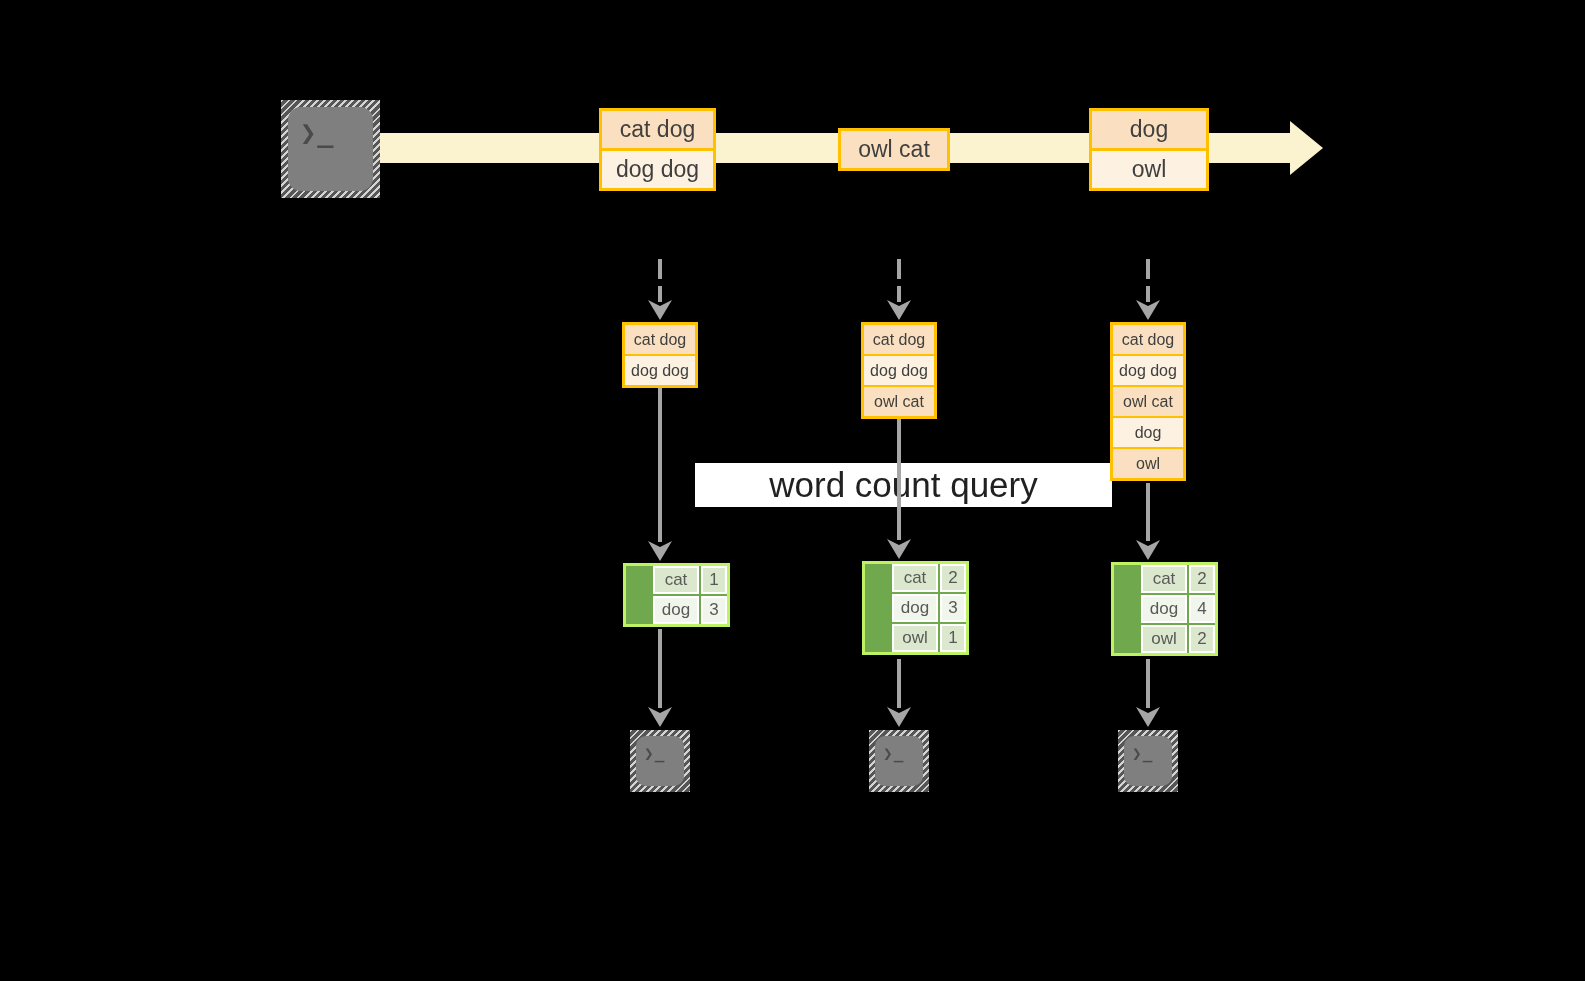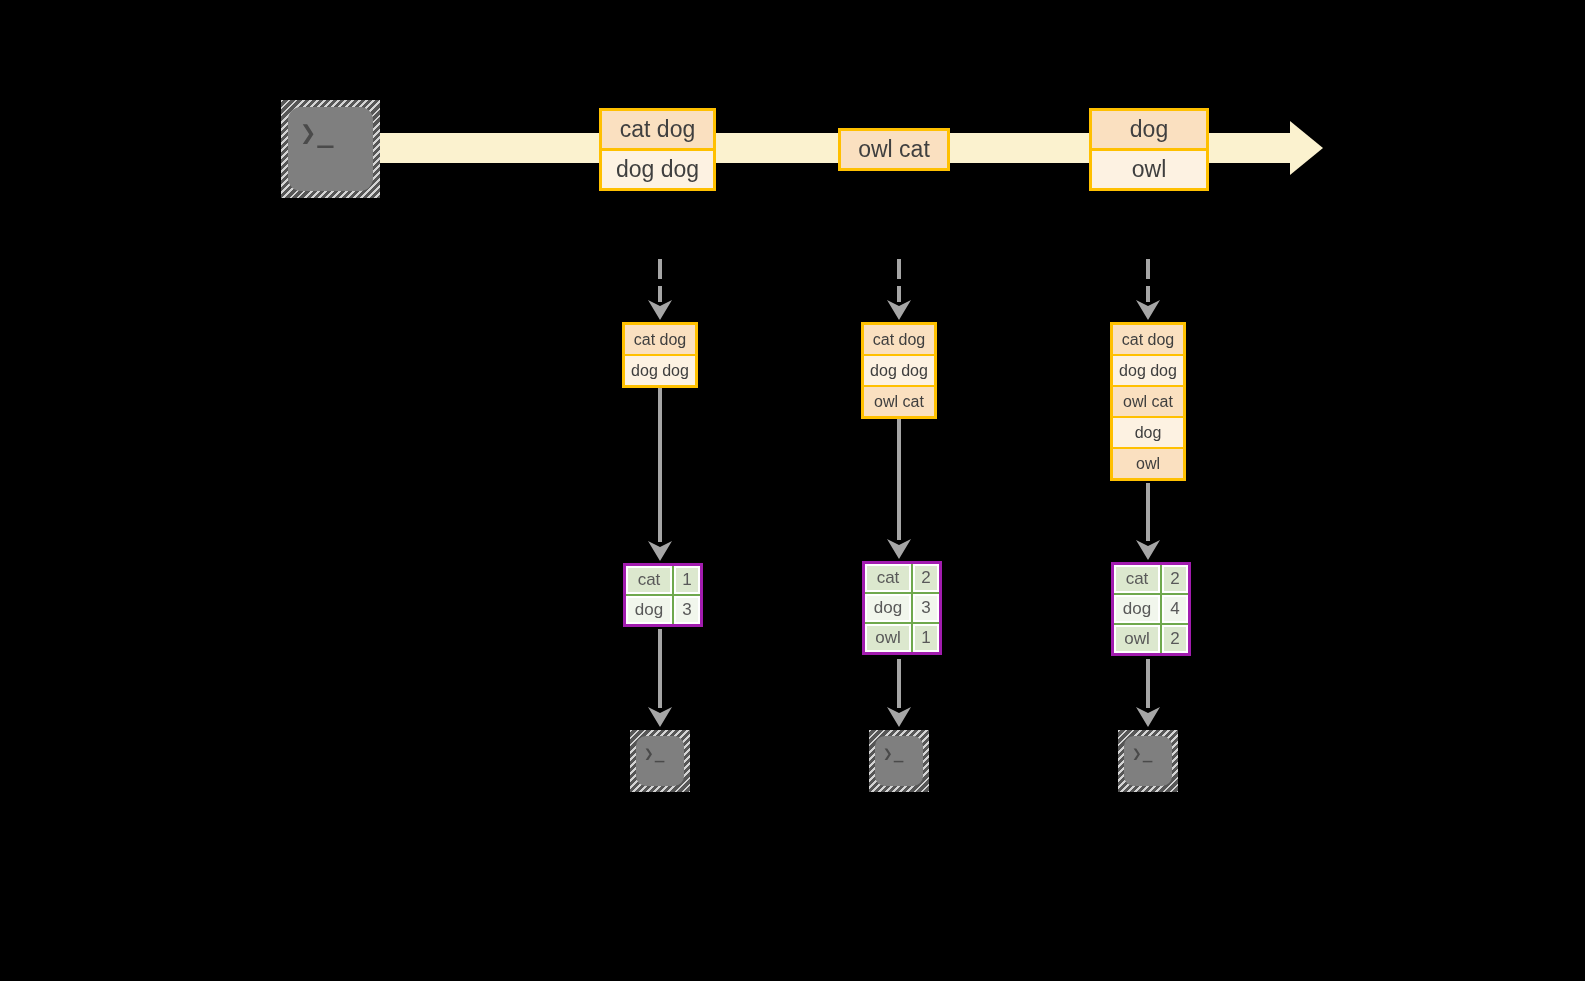--- a/index.html
+++ b/index.html
@@ -19,34 +19,37 @@
   
   .stack{position:absolute;border:3px solid #FFC000;box-sizing:border-box;z-index:4;}
   .stack .row{height:29px;display:flex;align-items:center;justify-content:center;font-size:16px;color:#3f3f3f;}
   .stack .row + .row{border-top:2px solid #FFC000;}
   .stack .row.dark{background:#FAE0C0;}
   .stack .row.light{background:#FDF2E2;}
   
   .banner{position:absolute;left:695px;top:463px;width:417px;height:44px;background:#FFFFFF;z-index:1;
           display:flex;align-items:center;justify-content:center;font-size:35px;color:#212121;}
   
-  .gtable{position:absolute;border:3px solid #a21caf;background:#6FA84D;display:grid;
-          grid-template-columns:46px 26px;gap:2px;box-sizing:content-box;z-index:4;}
+  .gtable{position:absolute;border:3px solid #bef264;background:#6FA84D;display:grid;
+          grid-template-columns:46px 26px;gap:2px;box-sizing:content-box;z-index:4;padding-left:27px;}
   .gtable .cell{height:28px;display:flex;align-items:center;justify-content:center;font-size:17px;color:#595959;
           box-shadow:inset 0 0 0 2px #ffffff;}
   .gtable .cell.dark{background:#DCE8CE;}
   .gtable .cell.light{background:#F1F6EC;}
   .arrows{position:absolute;left:0;top:0;z-index:2;}
   .z4{z-index:4;}
 </style>
 </head>
 <body>
 
 <div class="canvas">
 
+  <div class="banner">
+    <span>word count query</span>
+  </div>
 
   <svg class="arrows" width="1585" height="981">
 
     <rect x="373" y="133" width="917" height="30" fill="#FBF2CF"></rect>
     <polygon points="1290,121 1323,148 1290,175" fill="#FBF2CF"></polygon>
 
     <line x1="660" y1="259" x2="660" y2="302" stroke="#A6A6A6" stroke-width="4" stroke-dasharray="20 7"></line>
     <polygon points="648,300 660,320 672,300 660,306" fill="#A6A6A6"></polygon>
     <line x1="899" y1="259" x2="899" y2="302" stroke="#A6A6A6" stroke-width="4" stroke-dasharray="20 7"></line>
     <polygon points="887,300 899,320 911,300 899,306" fill="#A6A6A6"></polygon>

